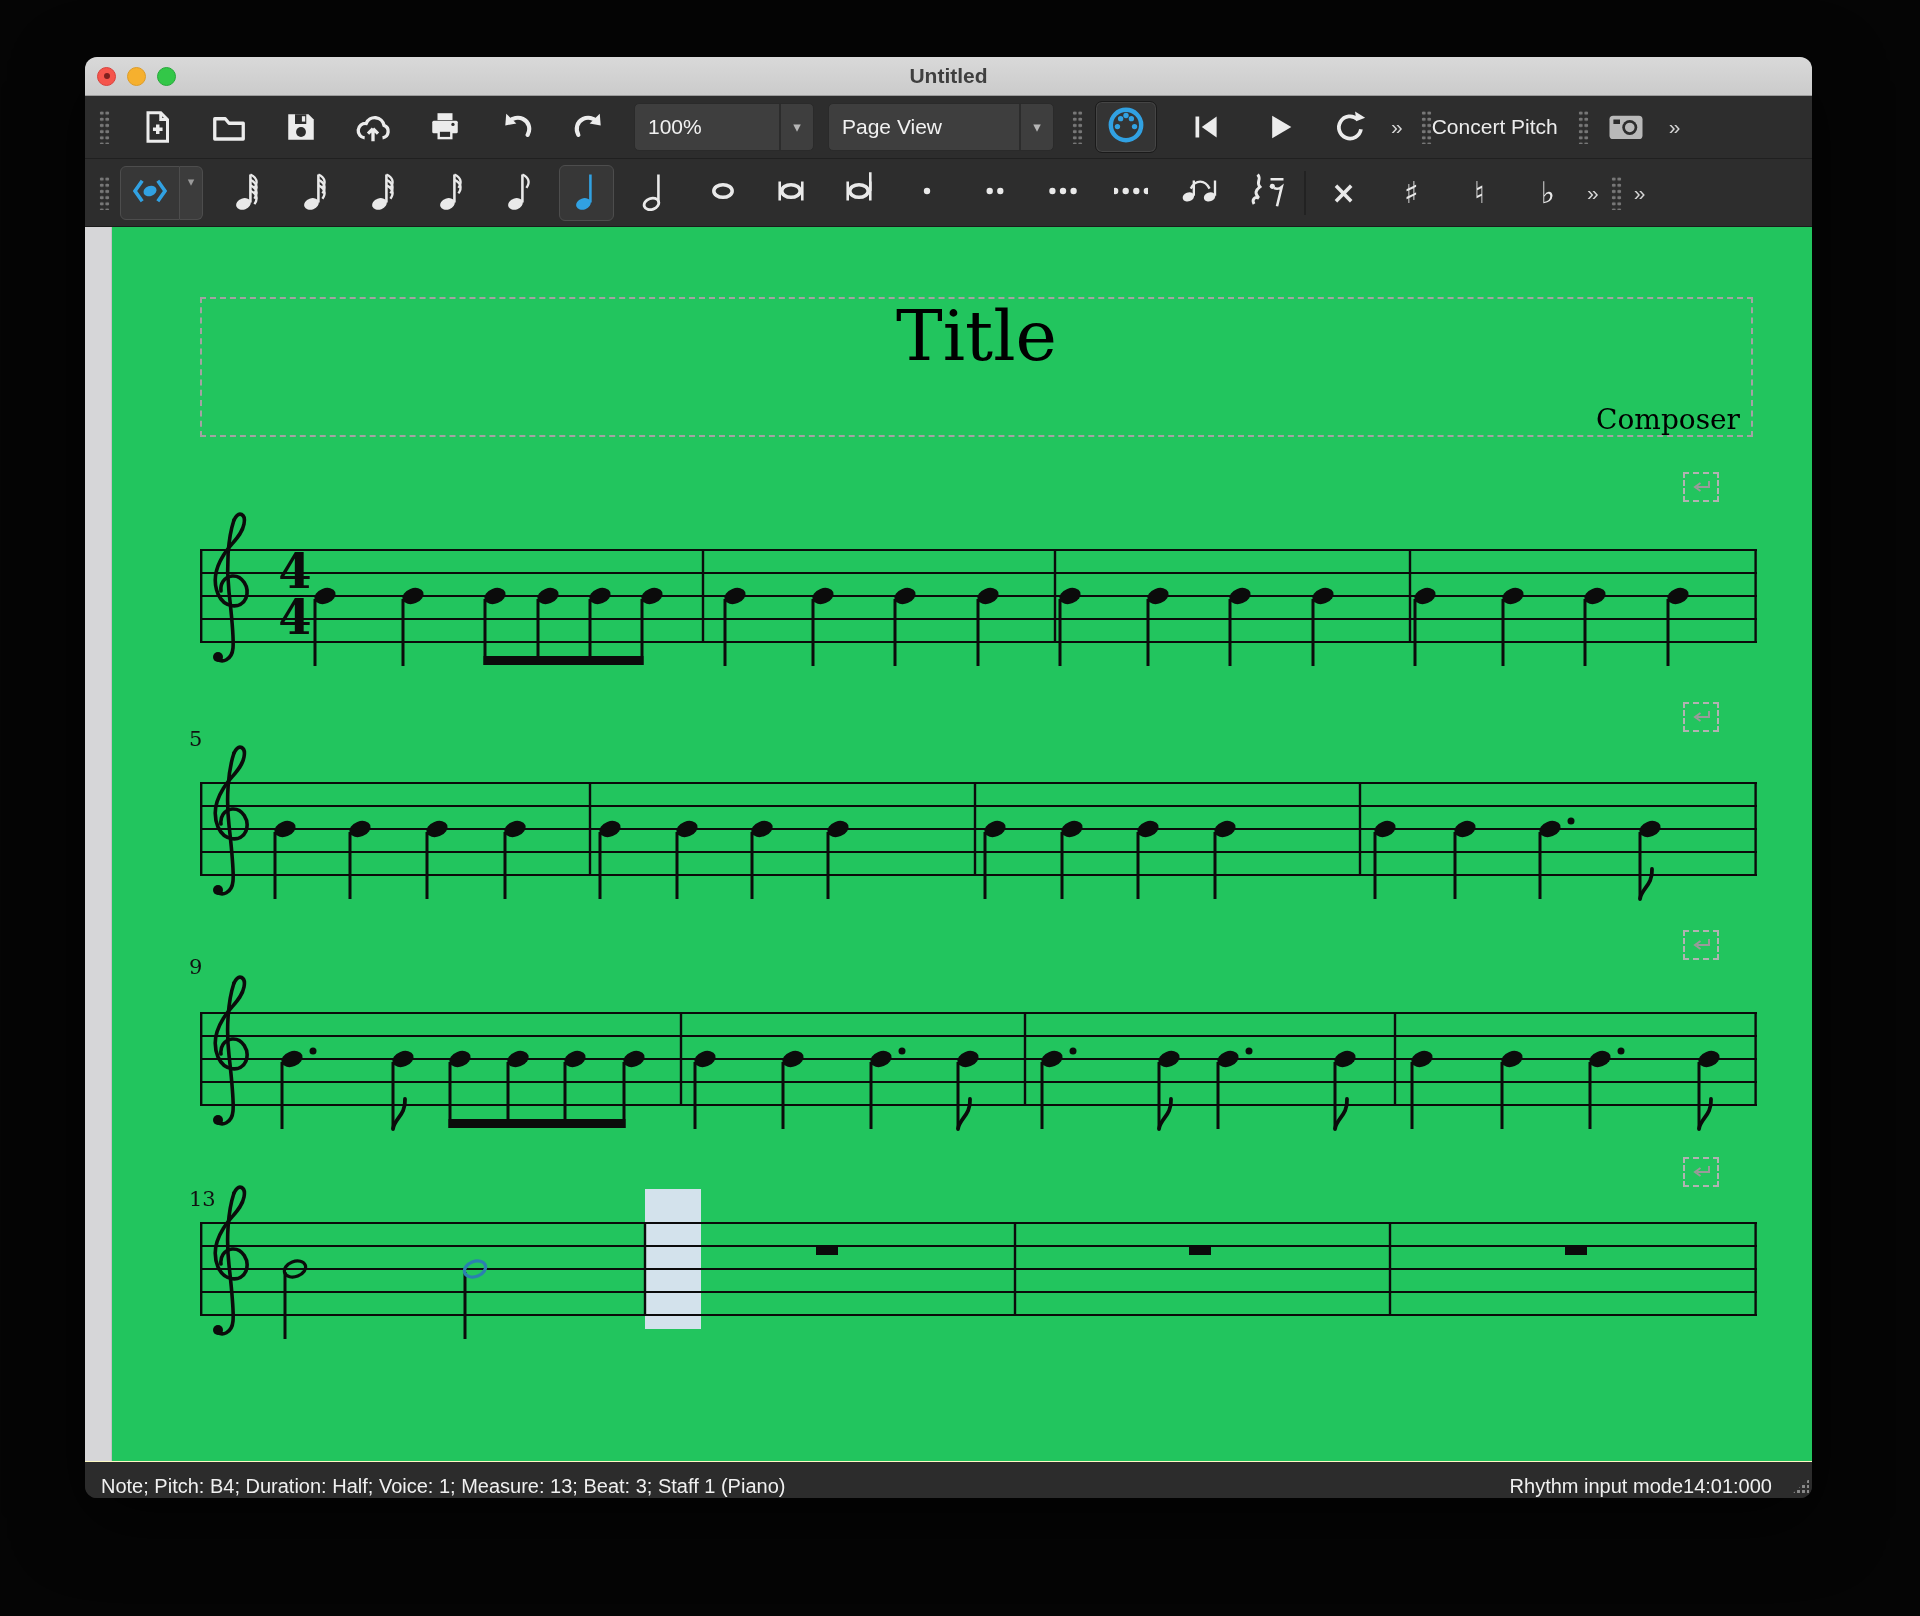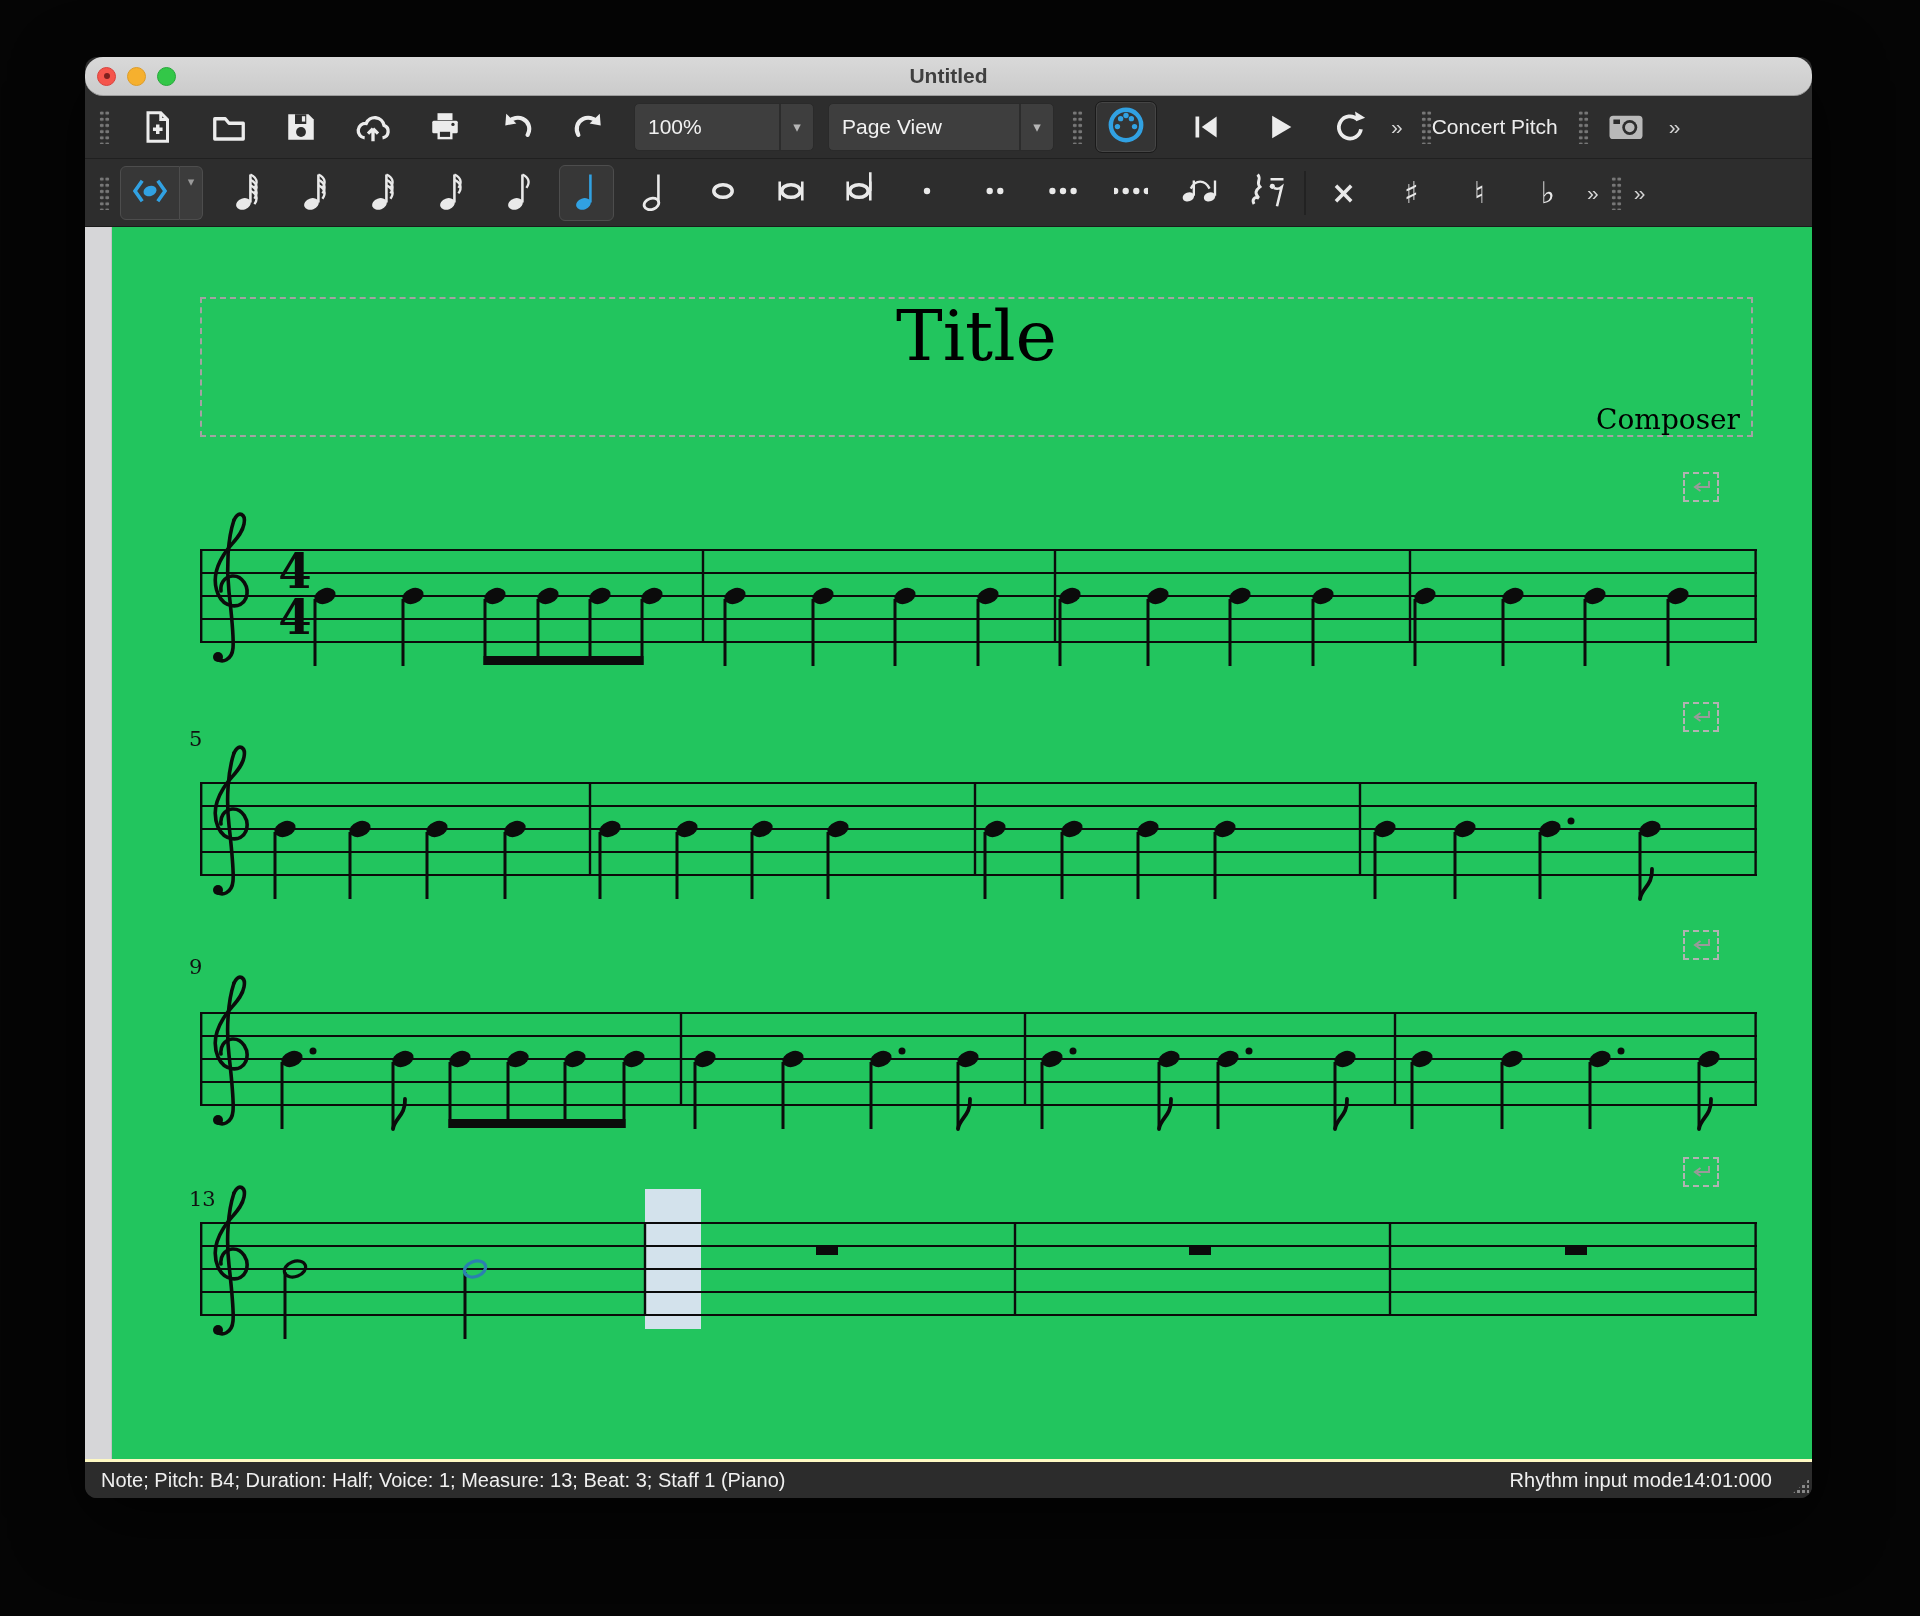--- a/index.html
+++ b/index.html
@@ -3,21 +3,21 @@
 <meta charset="utf-8">
 <style>
   html,body{margin:0;padding:0;background:#000;}
   .screen{position:relative;width:1920px;height:1616px;background:#050505;overflow:hidden;
           font-family:"Liberation Sans",sans-serif;}
   .window{position:absolute;left:85px;top:57px;width:1727px;height:1441px;border-radius:12px;
           overflow:hidden;box-shadow:0 22px 70px rgba(0,0,0,.7);display:flex;flex-direction:column;
           background:#2d2d2d;}
   
   .titlebar{height:38px;flex:0 0 38px;background:linear-gradient(#d9d9d9,#cbcbcb);
-            border-bottom:1px solid #9c9c9c;position:relative;display:flex;align-items:center;justify-content:center;border-radius:18px;}
+            border-bottom:1px solid #9c9c9c;position:relative;display:flex;align-items:center;justify-content:center;}
   .titlebar .title{font-size:21px;color:#3f3f3f;font-weight:700;}
   .lights{position:absolute;left:12px;top:0;height:100%;display:flex;align-items:center;gap:11px;}
   .light{width:17px;height:17px;border-radius:50%;position:relative;}
   .light.red{background:#f5554c;border:1px solid #d8423d;}
   .light.red:after{content:"";position:absolute;left:5.5px;top:5.5px;width:6px;height:6px;border-radius:50%;background:#7e201e;}
   .light.yellow{background:#f6b02e;border:1px solid #dd9c28;}
   .light.green{background:#33c748;border:1px solid #27a83a;}
   
   .toolbar{background:#2d2d2d;display:flex;align-items:center;}
   .row1{height:62px;flex:0 0 62px;}
@@ -62,22 +62,22 @@
               font-family:"DejaVu Serif","Liberation Serif",serif;font-size:70px;color:#000;line-height:1;}
   .composer{position:absolute;left:115px;top:176px;width:1540px;text-align:right;
             font-family:"DejaVu Serif","Liberation Serif",serif;font-size:28px;color:#000;}
   .mlabel{position:absolute;left:104px;font-family:"DejaVu Serif","Liberation Serif",serif;
           font-size:21px;color:#111;}
   .brk{position:absolute;left:1598px;width:36px;height:30px;border:2px dashed #b2b2b2;
        display:flex;align-items:center;justify-content:center;box-sizing:border-box;}
   .cursorband{position:absolute;left:560px;top:962px;width:56px;height:140px;background:#d3e2ec;z-index:1;}
   .sys{position:absolute;left:115px;width:1557px;height:210px;z-index:2;}
   
-  .statusbar{height:36px;flex:0 0 36px;background:#2c2c2c;border-top:3px solid #fef9c3;
-             display:flex;align-items:center;color:#f0f0f0;font-size:20px;padding:0 16px;position:relative;}
+  .statusbar{height:36px;flex:0 0 36px;background:#2c2c2c;border-top:1px solid #fef9c3;
+             display:flex;align-items:flex-end;color:#f0f0f0;font-size:20px;padding:0 16px;position:relative;}
   .statusbar .right{margin-left:auto;display:flex;margin-right:24px;}
   .sizegrip{position:absolute;right:3px;bottom:3px;width:18px;height:16px;
             background-image:radial-gradient(circle,#8a8a8a 1.4px,transparent 1.7px);
             background-size:5px 5px;clip-path:polygon(100% 0,100% 100%,0 100%);}
 </style>
 </head>
 <body>
 
 <div class="screen">
   <div class="window">

